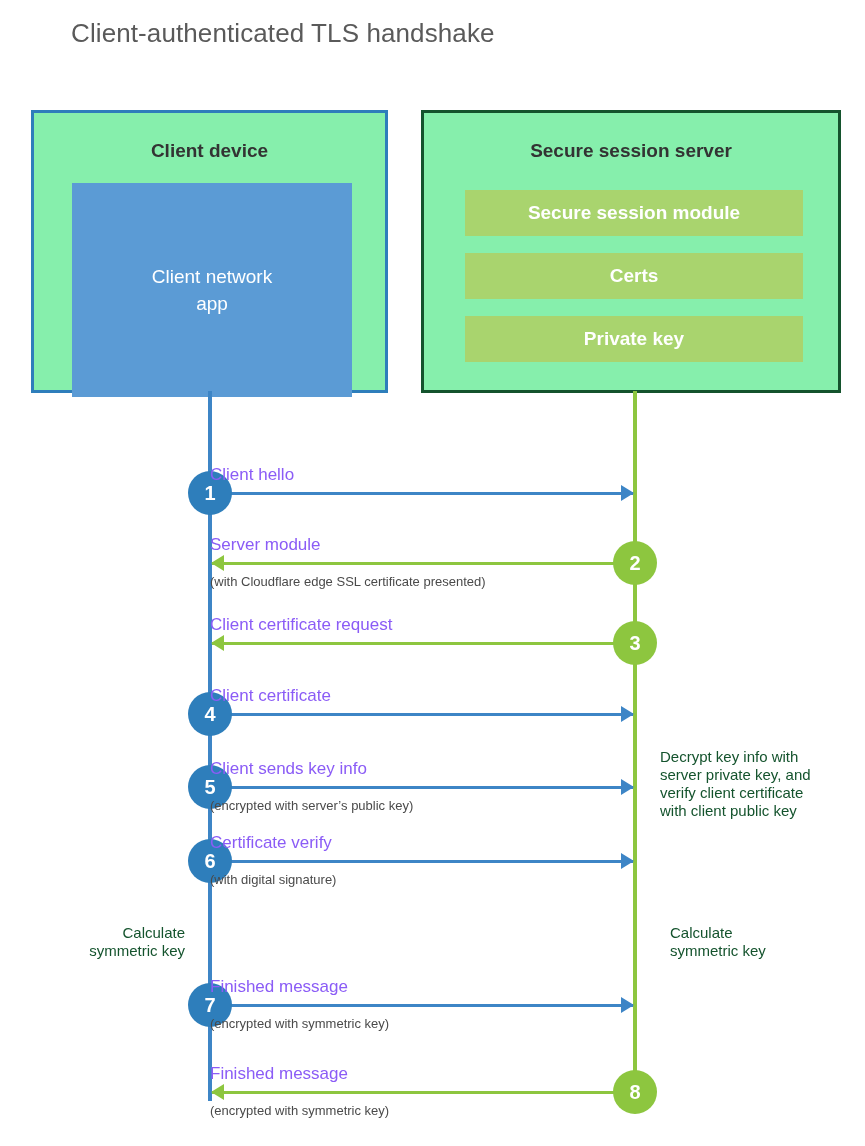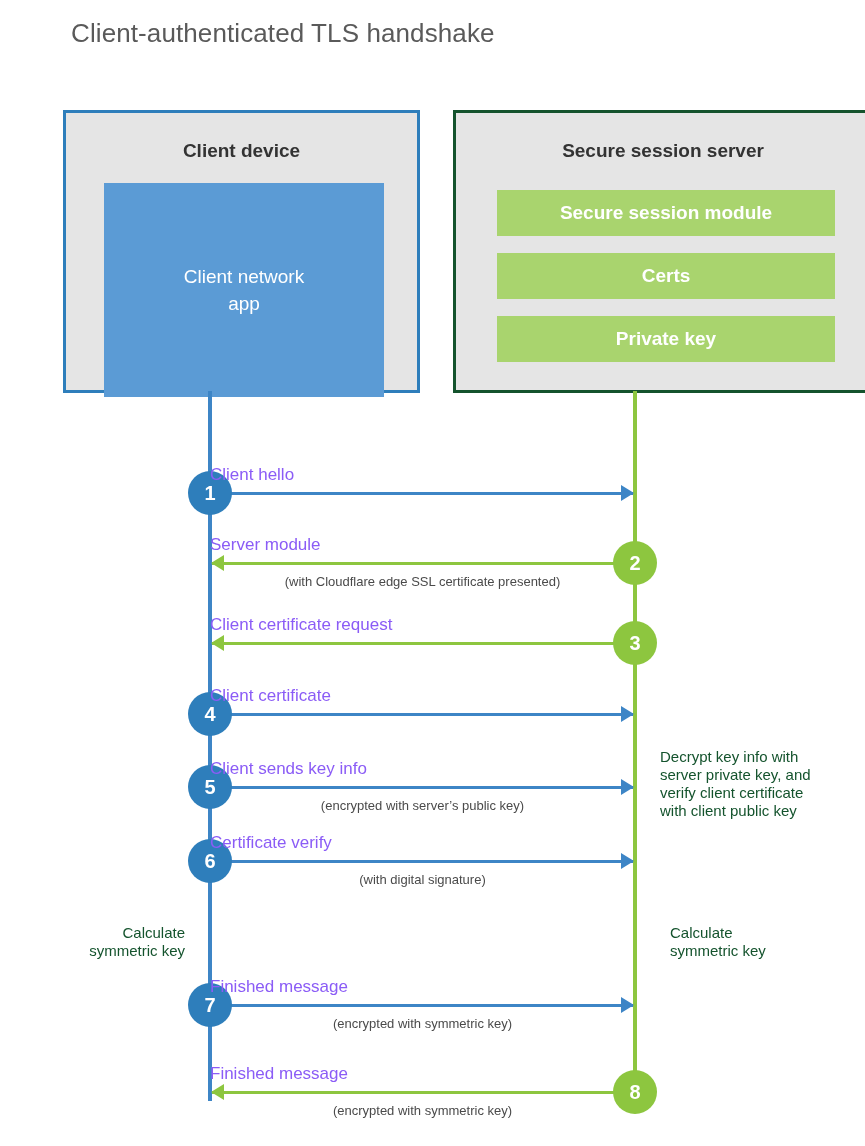--- a/index.html
+++ b/index.html
@@ -25,23 +25,22 @@
     font-weight: 400;
     color: #5a5a5a;
     letter-spacing: 0.1px;
     white-space: nowrap;
     margin-left: 40px;
   }
 
   
   .party-box {
     position: absolute;
-    background: #e5e5e5;
+    background: #86efac;
     box-sizing: border-box;
-    margin-left: 32px;
   }
   #client-box {
     left: 31px;
     top: 110px;
     width: 357px;
     height: 283px;
     border: 3px solid #2e7ebb;
   }
   #server-box {
     left: 421px;
@@ -152,21 +151,21 @@
   .step-circle.green { background: #8dc63f; }
 
   .step-label {
     position: absolute;
     font-size: 17px;
     color: #8b5cf6;
     white-space: nowrap;
   }
   .step-sublabel {
     position: absolute;
-    text-align: center;
+    text-align: left;
     font-size: 13px;
     color: #4a4a4a;
     white-space: nowrap;
   }
 
   
   .side-note {
     position: absolute;
     font-size: 15px;
     line-height: 18px;

